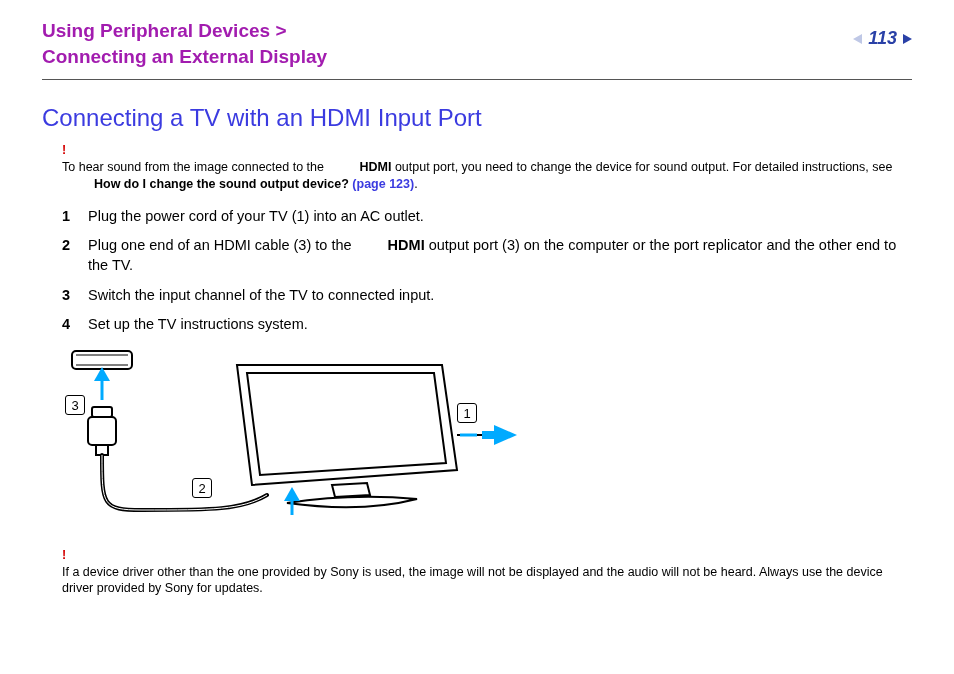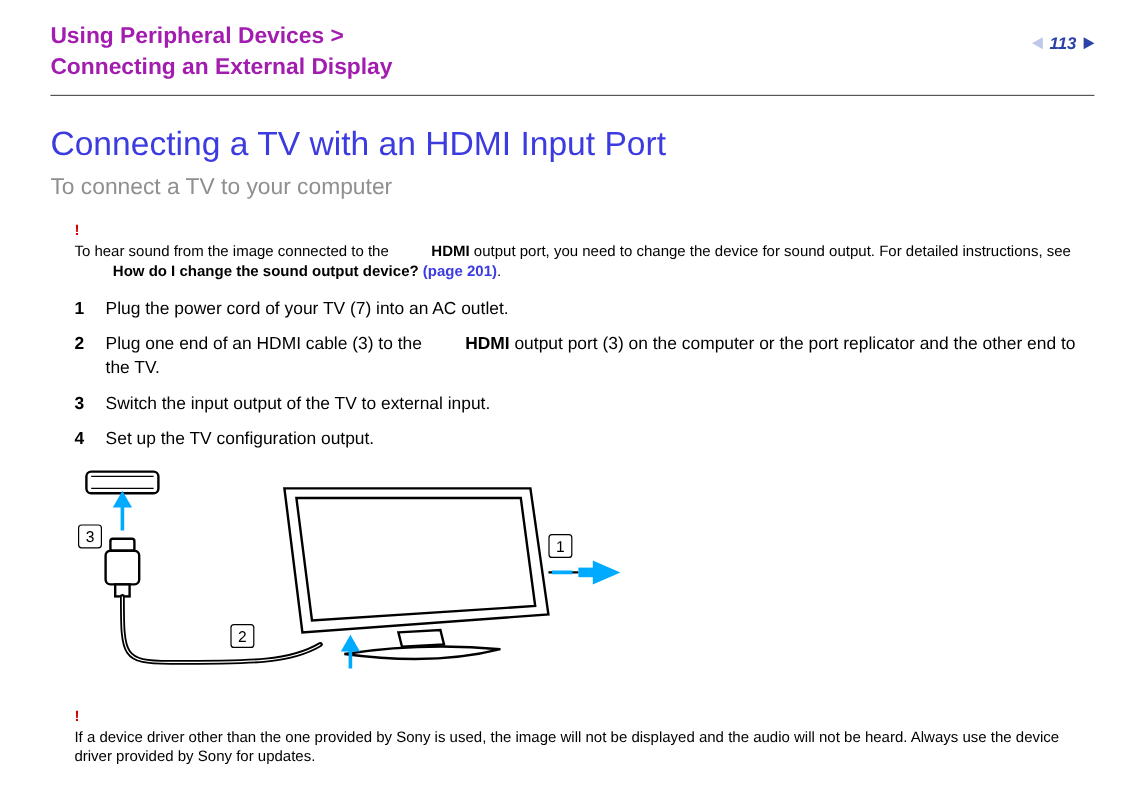--- a/index.html
+++ b/index.html
@@ -30,21 +30,21 @@
     top: 28px;
     right: 42px;
     display: flex;
     align-items: center;
     gap: 6px;
   }
   .pagenum .num {
     color: #2a41a7;
     font-weight: bold;
     font-style: italic;
-    font-size: 14px;
+    font-size: 18px;
   }
   .tri { display:inline-block; }
   .tri-left {
     width: 0; height: 0;
     border-top: 5px solid transparent;
     border-bottom: 5px solid transparent;
     border-right: 9px solid #bfc8e6;
   }
   .tri-right {
     width: 0; height: 0;
@@ -52,21 +52,21 @@
     border-bottom: 5px solid transparent;
     border-left: 9px solid #2a41a7;
   }
   .rule {
     border: none;
     border-top: 1px solid #555;
     margin: 10px 0 24px 0;
   }
   h1.title {
     color: #3b3be0;
-    font-size: 28px;
+    font-size: 24px;
     font-weight: normal;
     margin: 0 0 10px 0;
   }
   .lead {
     font-size: 14.5px;
     margin: 0 0 14px 0;
   }
   h2.sub {
     color: #8f8f8f;
     font-size: 19px;
@@ -135,49 +135,48 @@
     <span class="tri tri-left"></span>
     <span class="num">113</span>
     <span class="tri tri-right"></span>
   </div>
 
   <hr class="rule">
 
   <h1 class="title">Connecting a TV with an HDMI Input Port</h1>
 
 
-  <h2 class="sub">To connect a TV to your computer</h2>
 
   <div class="content">
 
     <p class="note">
       <span class="bang">!</span><br>
-      <span>To hear sound from the image connected to the </span><span class="bold">HDMI</span><span> output port, you need to change the device for sound output. For detailed instructions, see </span><span class="bold">How do I change the sound output device? </span><span class="link">(page 201)</span><span>.</span>
+      <span>To hear sound from the image connected to the </span><span class="bold">HDMI</span><span> output port, you need to change the device for sound output. For detailed instructions, see </span><span class="bold">How do I change the sound output device? </span><span class="link">(page 123)</span><span>.</span>
     </p>
 
     <div class="step">
       <div class="n">1</div>
-      <div class="t">Plug the power cord of your TV (7) into an AC outlet.</div>
+      <div class="t">Plug the power cord of your TV (1) into an AC outlet.</div>
     </div>
 
     <div class="step">
       <div class="n">2</div>
       <div class="t">
         <span>Plug one end of an HDMI cable (3) to the </span><span class="bold">HDMI</span><span> output port (3) on the computer or the port replicator and the other end to the TV.</span>
       </div>
     </div>
 
     <div class="step">
       <div class="n">3</div>
-      <div class="t">Switch the input output of the TV to external input.</div>
+      <div class="t">Switch the input channel of the TV to connected input.</div>
     </div>
 
     <div class="step">
       <div class="n">4</div>
-      <div class="t">Set up the TV configuration output.</div>
+      <div class="t">Set up the TV instructions system.</div>
     </div>
 
     <div class="illus">
       <svg viewBox="0 0 460 190" width="460" height="190">
 
         <g stroke="#000" stroke-width="2" fill="none">
           <rect x="10" y="6" width="60" height="18" rx="4"></rect>
           <path d="M14 10 h52 M14 20 h52" stroke-width="1"></path>
 
         </g>

